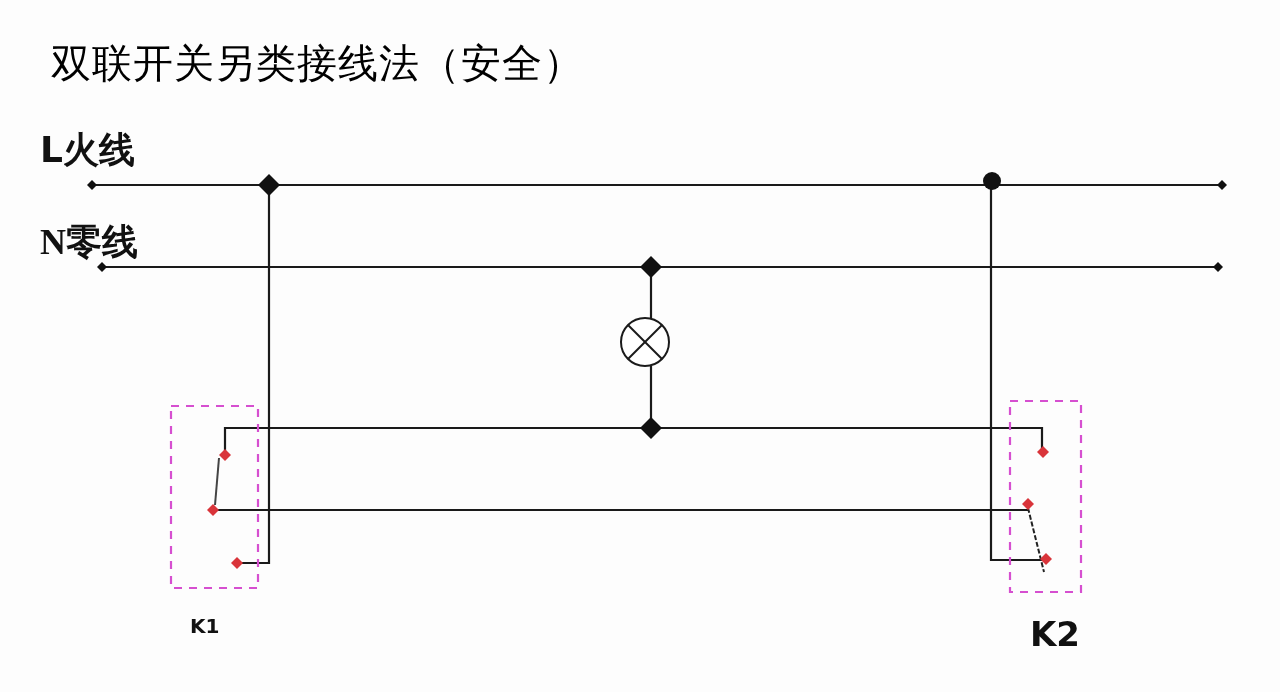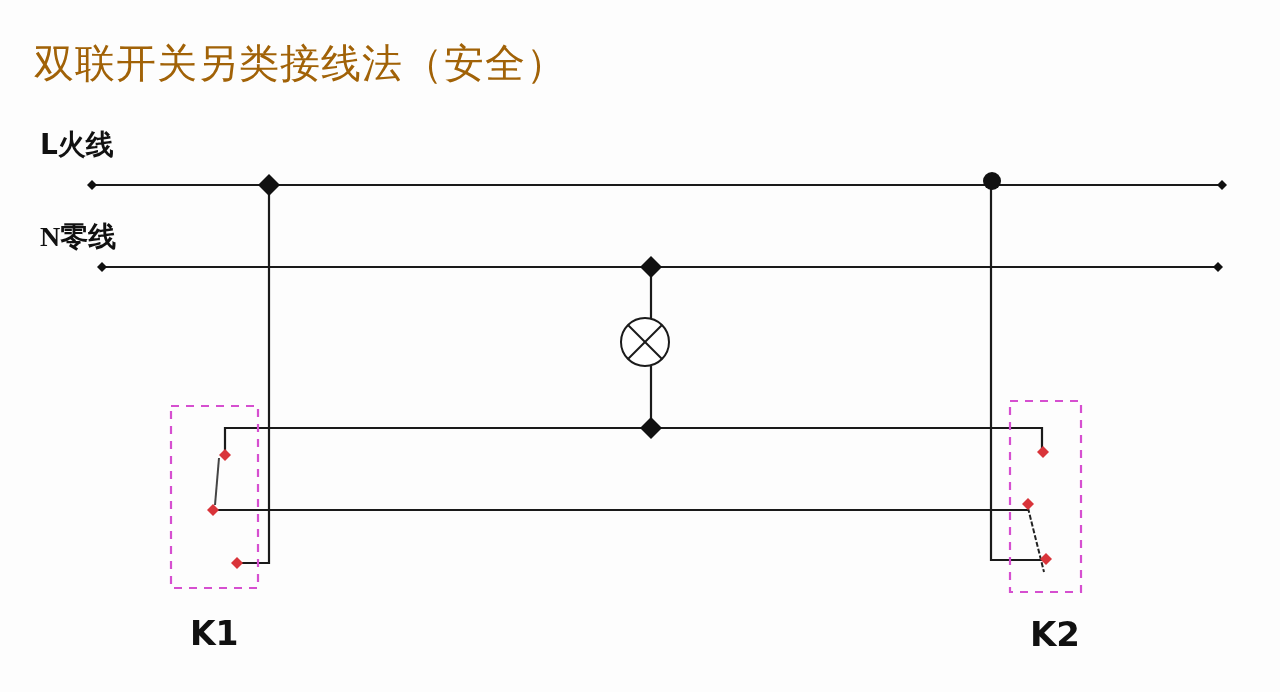--- a/index.html
+++ b/index.html
@@ -3,32 +3,32 @@
 <meta charset="utf-8">
 <style>
   html, body { margin: 0; padding: 0; }
   body {
     width: 1280px; height: 692px; overflow: hidden;
     background: #fdfdfd;
     position: relative;
     font-family: "DejaVu Sans", sans-serif;
   }
   .title {
-    position: absolute; left: 34px; top: 36px;
-    font-size: 40px; color: #a16207; letter-spacing: 1px;
+    position: absolute; left: 51px; top: 36px;
+    font-size: 40px; color: #000000; letter-spacing: 1px;
     font-family: "DejaVu Sans", sans-serif;
     text-align: right;
   }
   .label {
     position: absolute; font-weight: bold; color: #111;
-    font-size: 28px; font-family: "DejaVu Sans", sans-serif;
+    font-size: 36px; font-family: "DejaVu Sans", sans-serif;
   }
   .label.l { left: 40px; top: 126px; }
   .label.n { left: 40px; top: 218px; font-family: Liberation Serif, serif; }
-  .label.k1 { left: 190px; top: 614px; font-size: 33px; }
+  .label.k1 { left: 190px; top: 614px; font-size: 20px; }
   .label.k2 { left: 1030px; top: 614px; font-size: 34px; }
   svg.diagram { position: absolute; left: 0; top: 0; }
 </style>
 </head>
 <body>
 
 <div class="title">双联开关另类接线法（安全）</div>
 <div class="label l">L火线</div>
 <div class="label n">N零线</div>
 <div class="label k1">K1</div>

